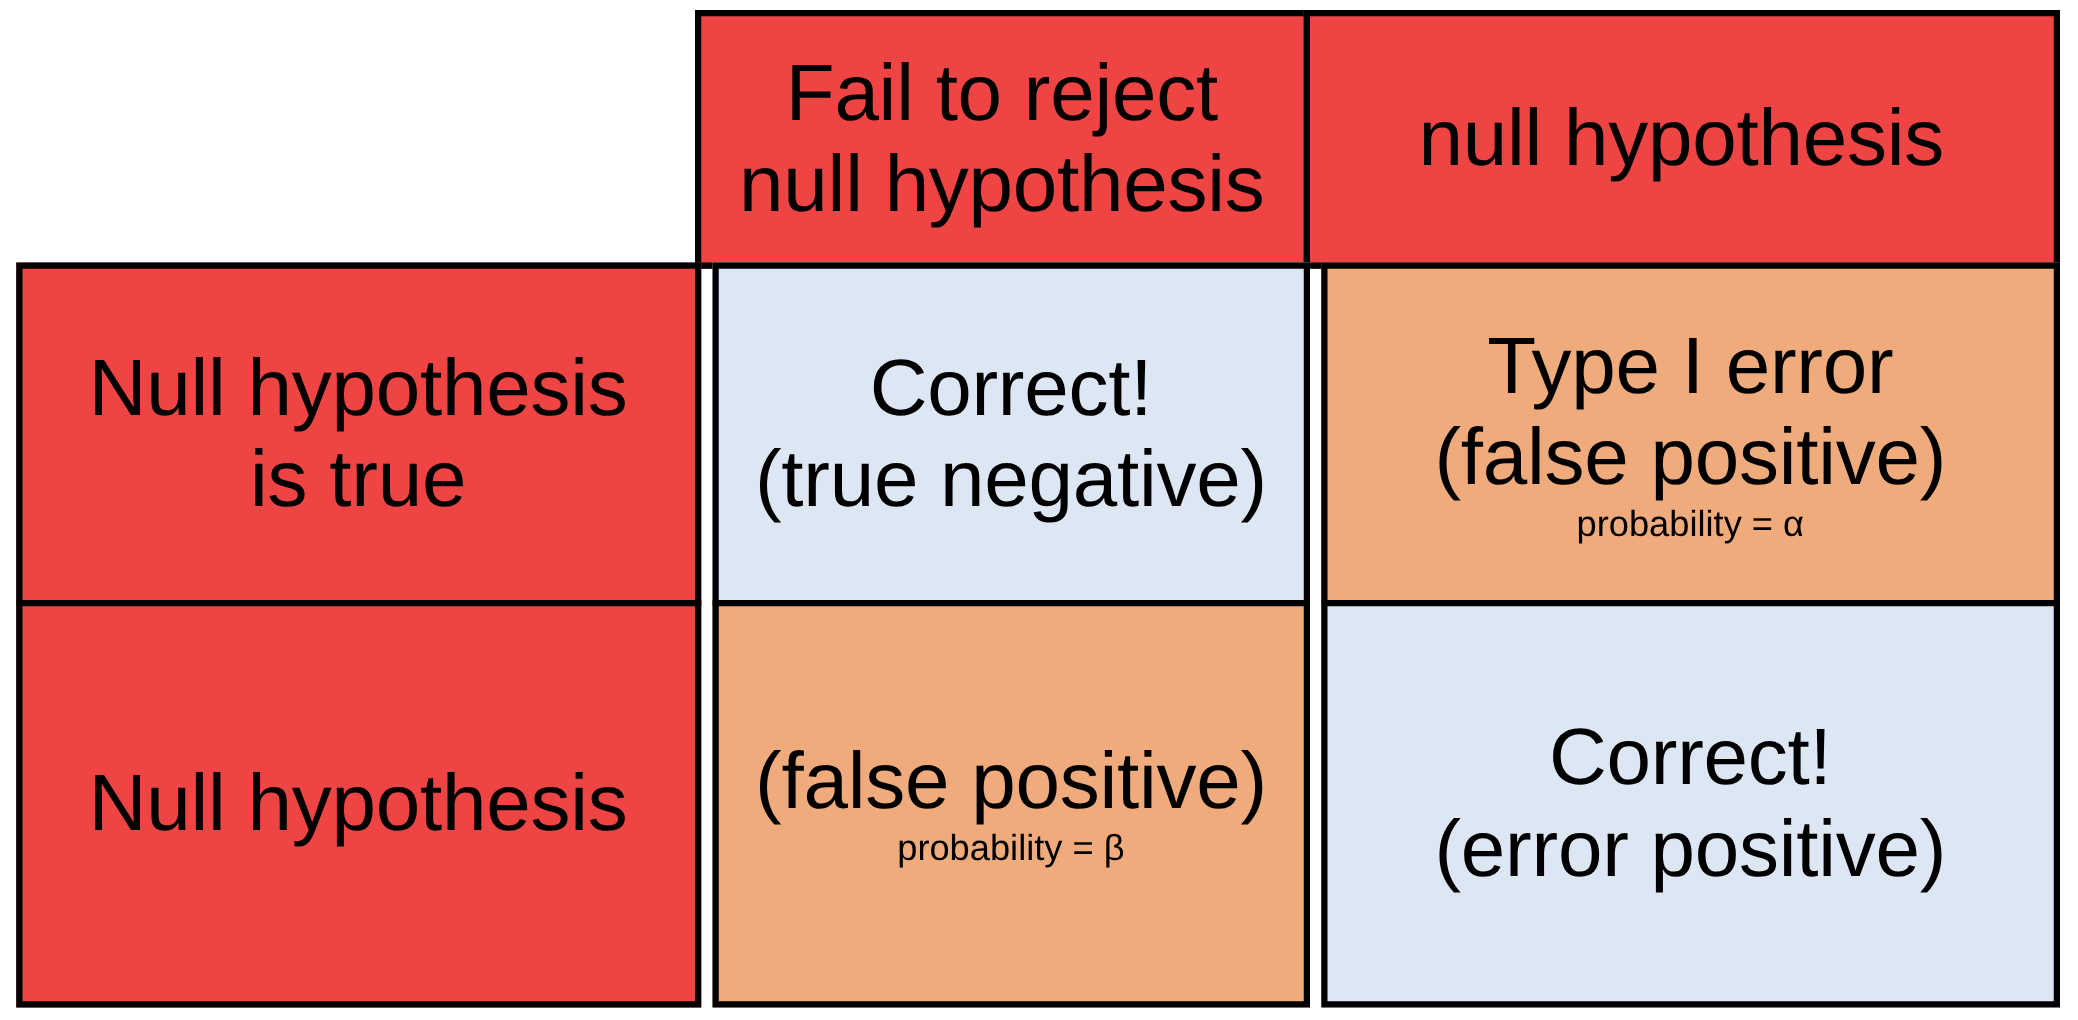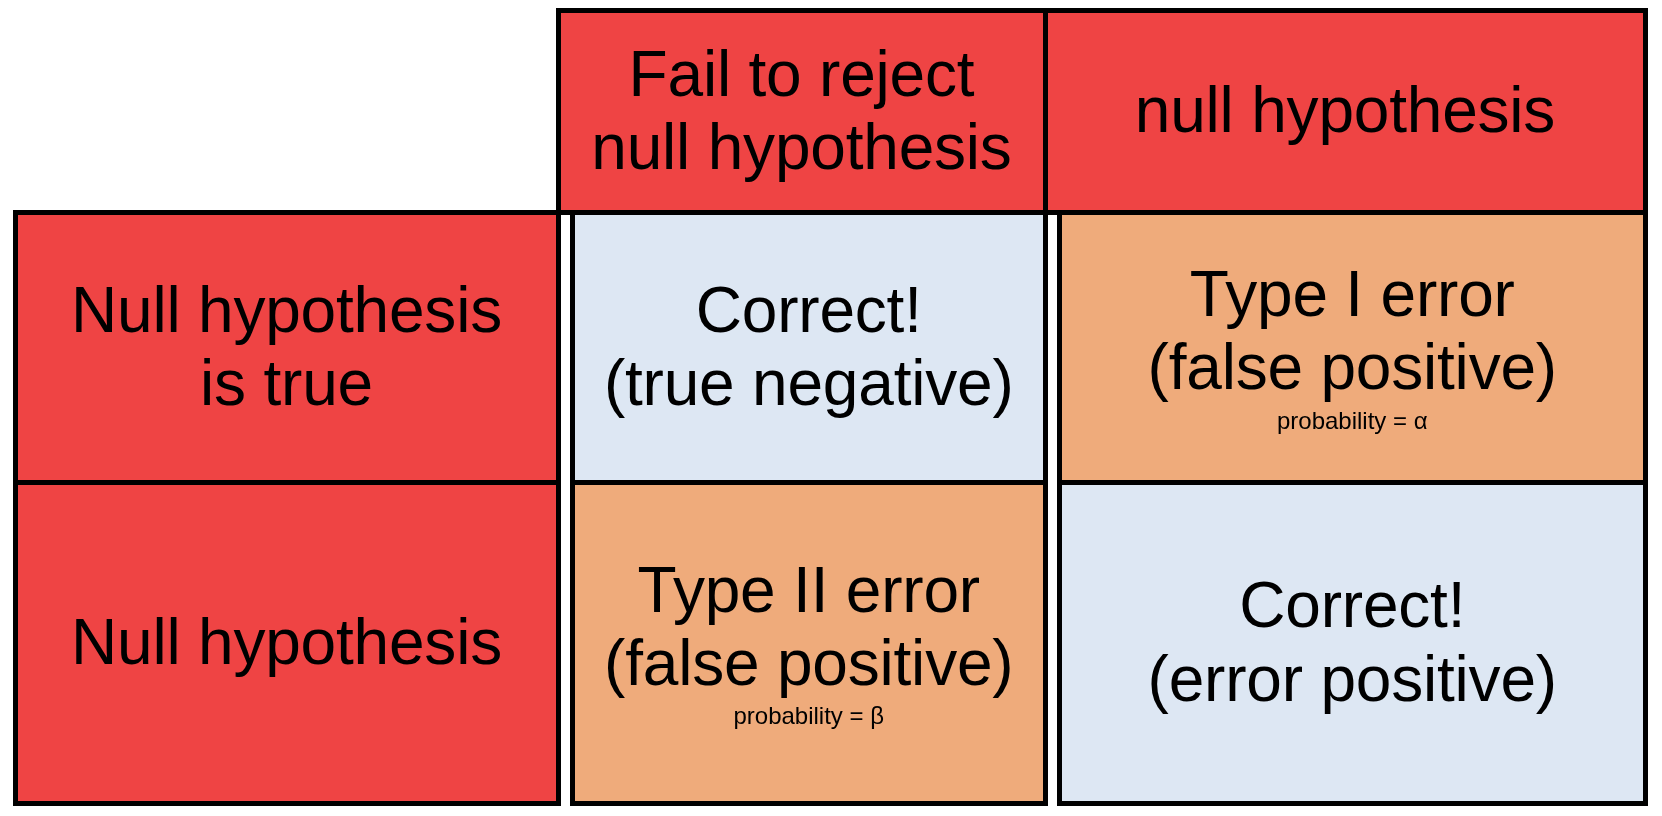--- a/index.html
+++ b/index.html
@@ -66,21 +66,21 @@
 
   
   .line {
     display: block;
     white-space: nowrap;
   }
 
   .t-header { font-size: 64px; letter-spacing: -0.2px; }
   .t-rowhead { font-size: 64px; letter-spacing: -0.2px; }
   .t-body   { font-size: 64px; letter-spacing: -0.2px; margin-left: 12px; }
-  .t-small  { font-size: 24px; margin-top: 12px; letter-spacing: 0px; }
+  .t-small  { font-size: 29px; margin-top: 12px; letter-spacing: 0px; }
 
   .t-header .line + .line,
   .t-rowhead .line + .line,
   .t-body .line + .line { margin-top: 6px; }
 
   
   .has-note { justify-content: center; }
 </style>
 </head>
 <body>
@@ -115,21 +115,20 @@
       <span class="line">Type I error</span>
       <span class="line">(false positive)</span>
       <span class="line t-small">probability = α</span>
     </div>
 
     <div class="cell bordered fill-none t-rowhead">
       <span class="line">Null hypothesis</span>
     </div>
 
     <div class="cell bordered fill-orange t-body has-note">
-      <span class="line">Type II error</span>
       <span class="line">(false positive)</span>
       <span class="line t-small">probability = β</span>
     </div>
 
     <div class="cell bordered fill-blue t-body">
       <span class="line">Correct!</span>
       <span class="line">(error positive)</span>
     </div>
 
   </div>

